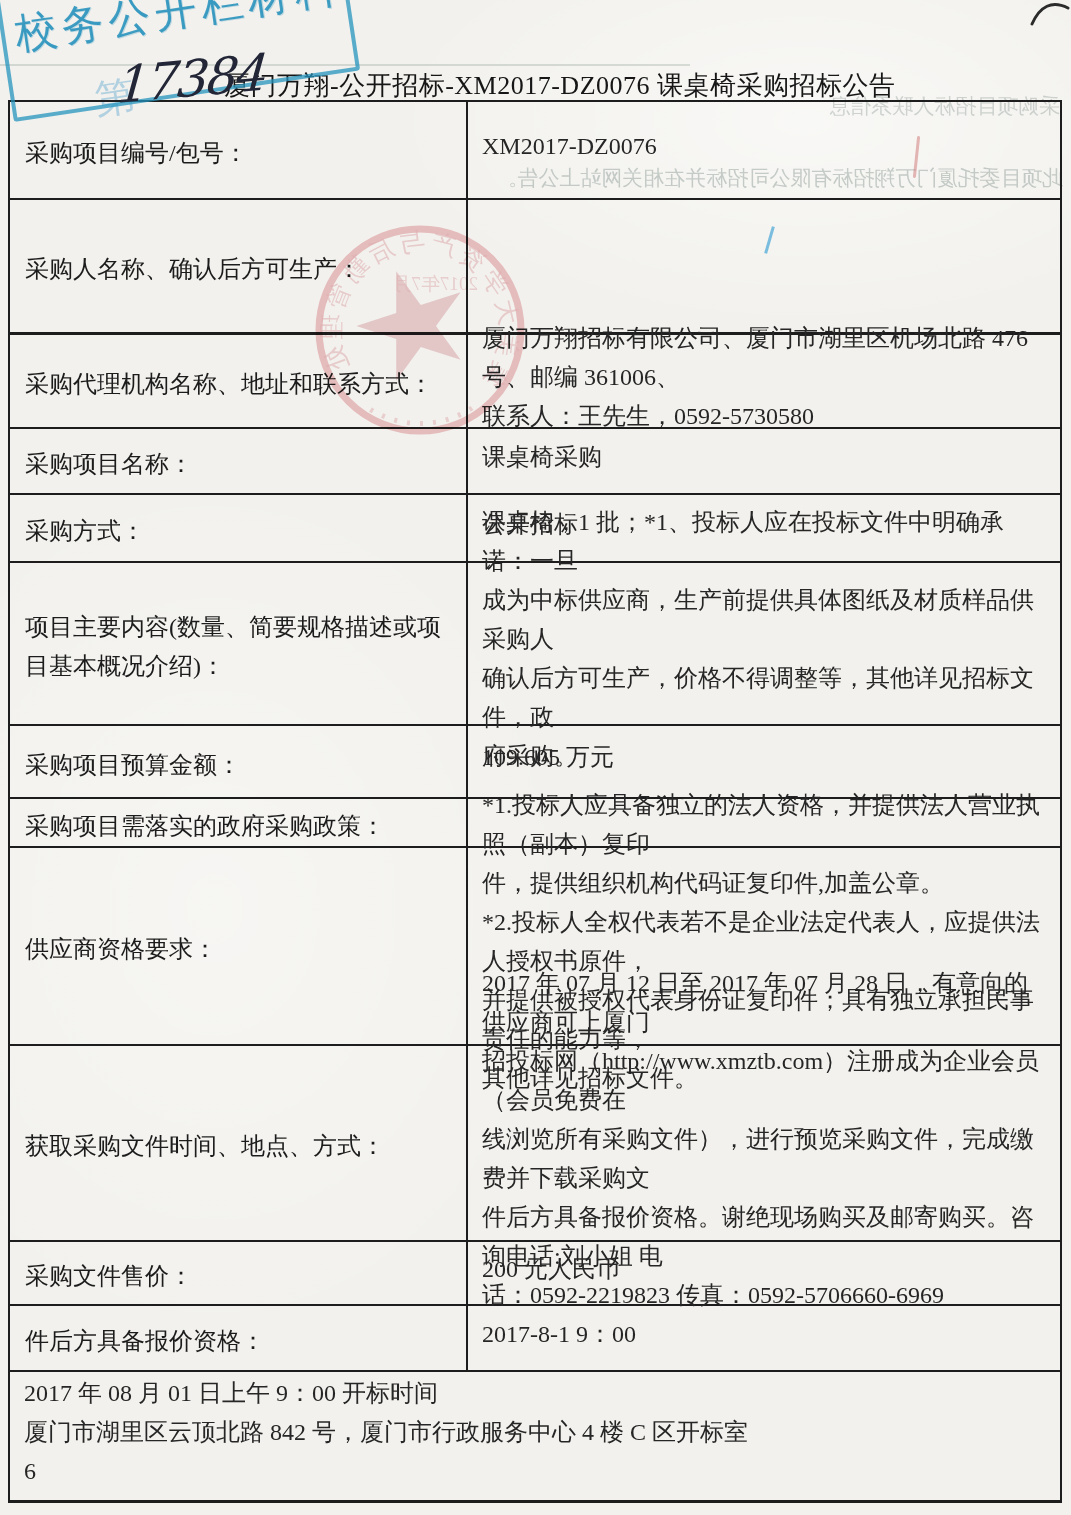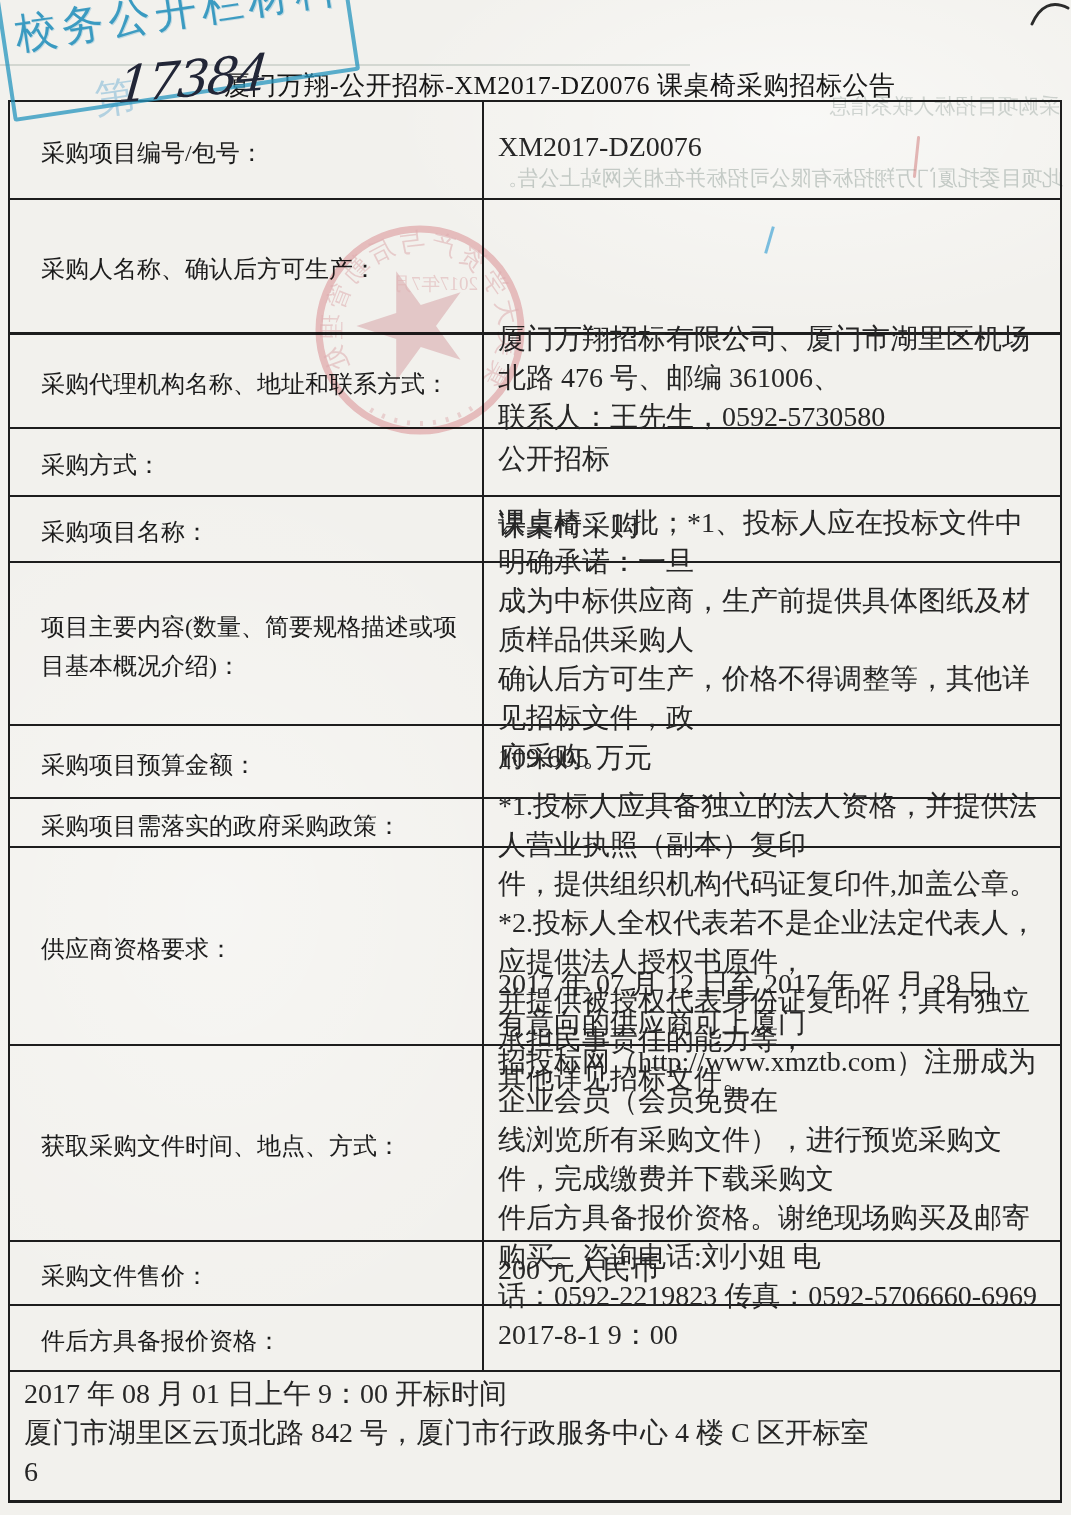--- a/index.html
+++ b/index.html
@@ -50,25 +50,25 @@
     position:absolute;left:8px;top:100px;width:1054px;z-index:2;
     border:2px solid #1d1d1d;border-bottom-width:3px;
     box-sizing:border-box;background:transparent;
   }
   .row{display:flex;border-bottom:2px solid #1d1d1d;box-sizing:border-box;}
   .row:last-child{border-bottom:none;}
   .row.thick{border-bottom-width:3px;}
   .lbl{
     width:458px;flex:0 0 458px;border-right:2px solid #1d1d1d;box-sizing:border-box;
     display:flex;align-items:center;padding:9px 8px 2px 15px;
-    font-size:24px;line-height:39px;color:#1c1c1c;margin-left:16px;
+    font-size:24px;line-height:39px;color:#1c1c1c;
   }
   .val{
     flex:1;display:flex;align-items:center;padding:6px 10px 14px 14px;
-    font-size:28px;line-height:39px;color:#262626;white-space:pre-line;
+    font-size:24px;line-height:39px;color:#262626;white-space:pre-line;
   }
   
   .seal{position:absolute;left:305px;top:218px;z-index:5;opacity:.62;
         mix-blend-mode:multiply;pointer-events:none;}
   
   .blue-tick{position:absolute;left:768px;top:226px;width:0;height:28px;
              border-left:3px solid rgba(55,160,212,.65);transform:rotate(16deg);z-index:5;}
   .red-streak{position:absolute;left:915px;top:136px;width:3px;height:42px;
               background:rgba(205,115,115,.5);transform:rotate(6deg);border-radius:2px;z-index:5;}
   .pen-mark{position:absolute;left:1030px;top:0;z-index:6;}
@@ -97,27 +97,27 @@
       <div class="val">XM2017-DZ0076</div>
     </div>
     <div class="row thick" style="height:135px">
       <div class="lbl">采购人名称、确认后方可生产：</div>
     </div>
     <div class="row" style="height:94px">
       <div class="lbl">采购代理机构名称、地址和联系方式：</div>
       <div class="val">厦门万翔招标有限公司、厦门市湖里区机场北路 476 号、邮编 361006、
 联系人：王先生，0592-5730580</div>
     </div>
+    <div class="row" style="height:66px">
+      <div class="lbl">采购项目名称：</div>
+      <div class="val">课桌椅采购</div>
+    </div>
     <div class="row" style="height:68px">
       <div class="lbl">采购方式：</div>
       <div class="val">公开招标</div>
-    </div>
-    <div class="row" style="height:66px">
-      <div class="lbl">采购项目名称：</div>
-      <div class="val">课桌椅采购</div>
     </div>
     <div class="row" style="height:163px">
       <div class="lbl">项目主要内容(数量、简要规格描述或项目基本概况介绍)：</div>
       <div class="val">课桌椅，1 批；*1、投标人应在投标文件中明确承诺：一旦
 成为中标供应商，生产前提供具体图纸及材质样品供采购人
 确认后方可生产，价格不得调整等，其他详见招标文件，政
 府采购。</div>
     </div>
     <div class="row" style="height:73px">
       <div class="lbl">采购项目预算金额：</div>

